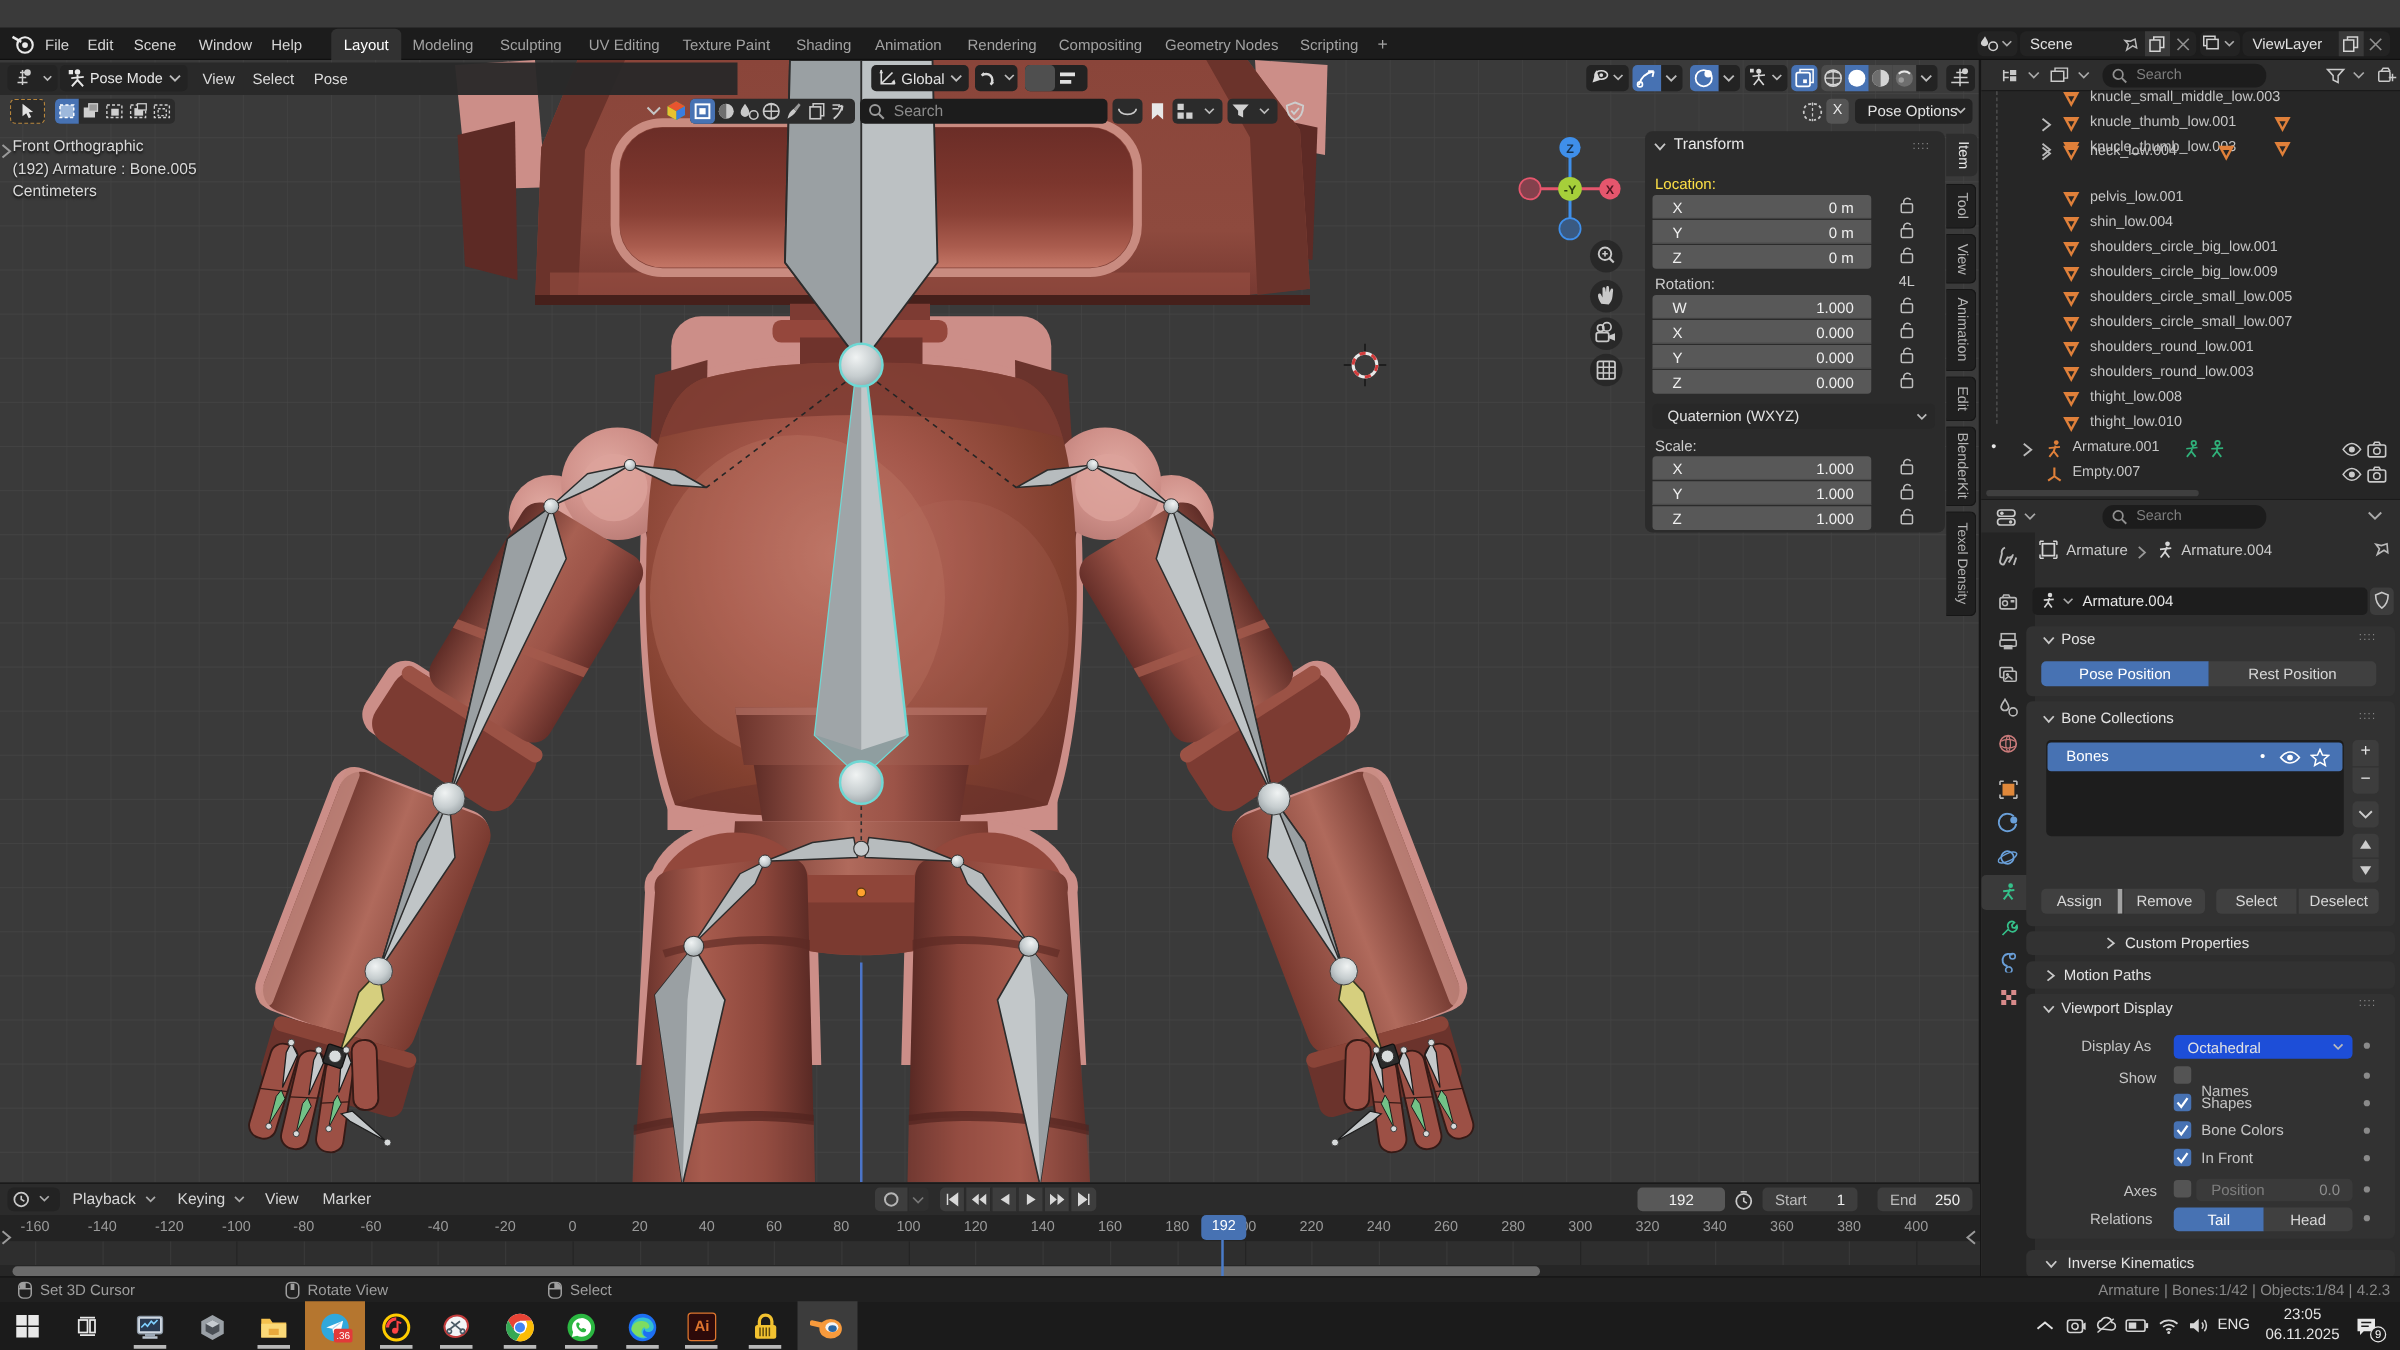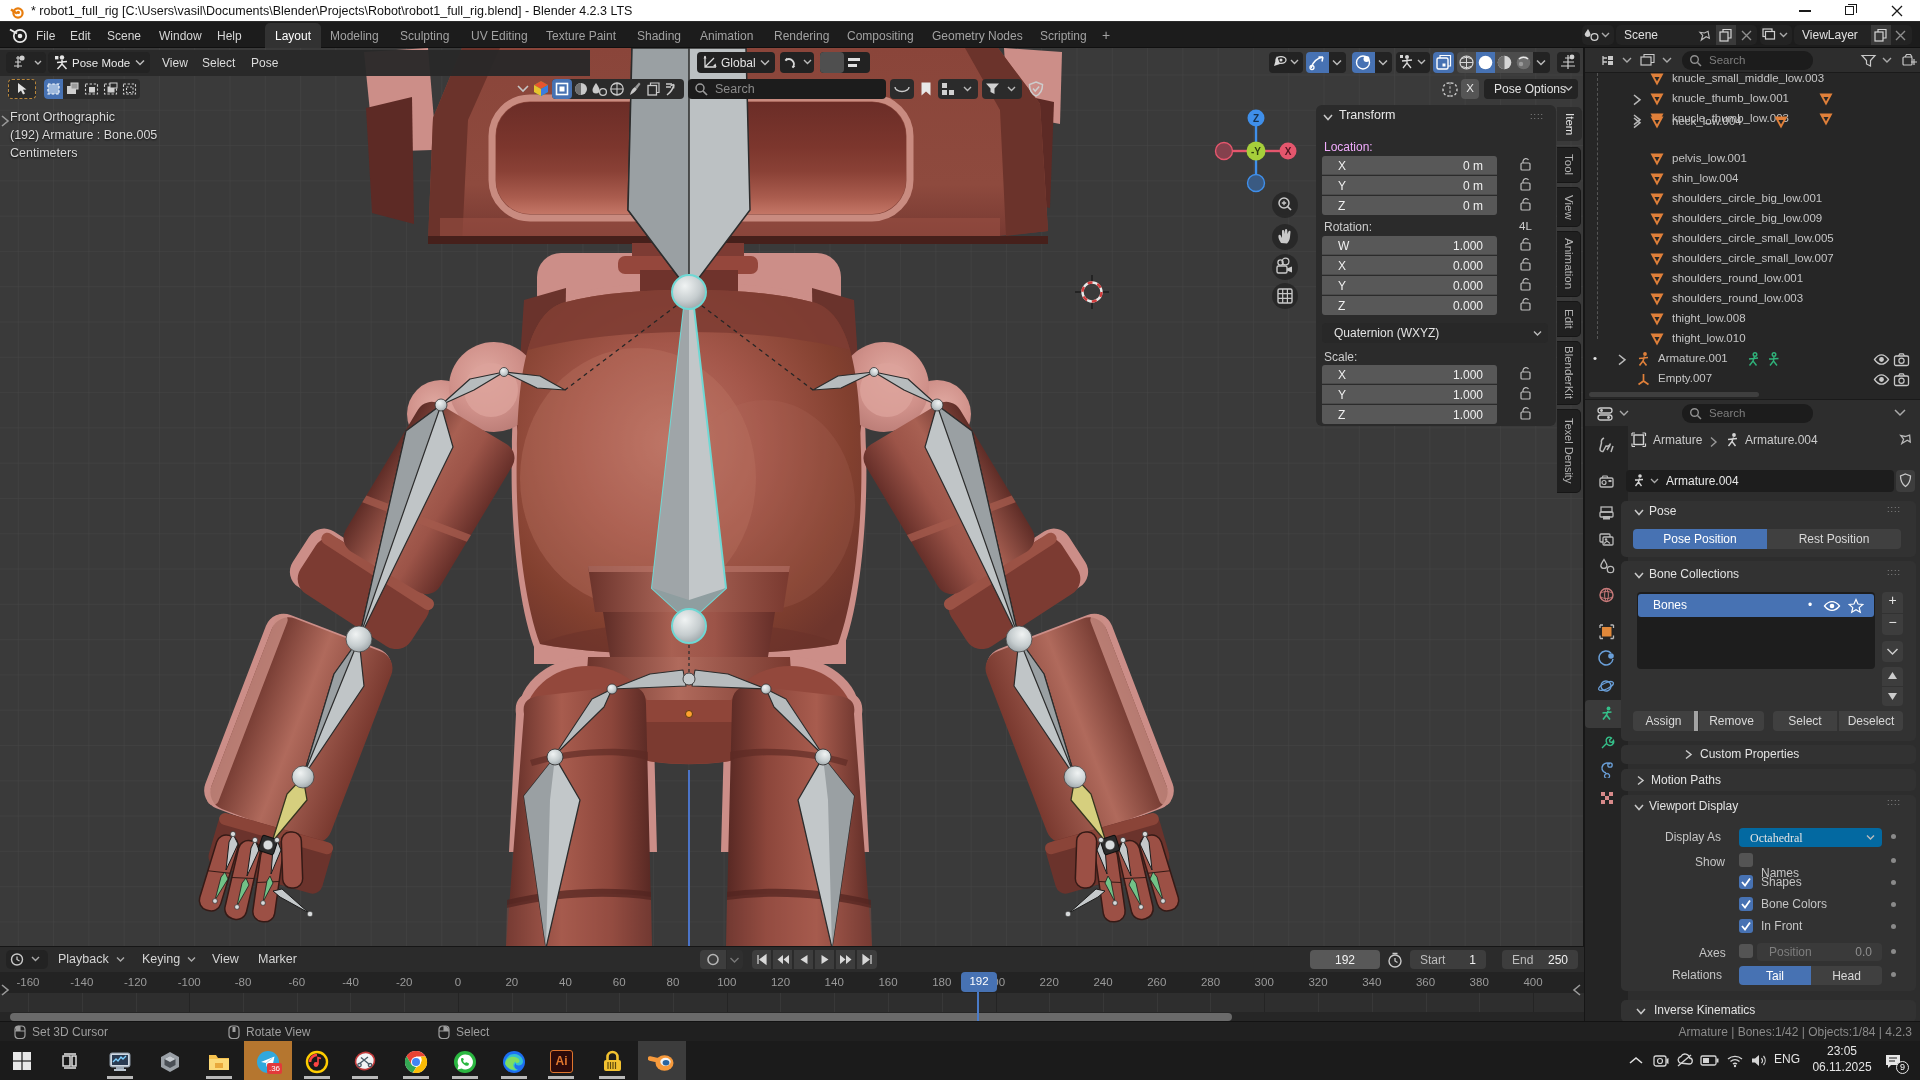--- a/index.html
+++ b/index.html
@@ -8,34 +8,20 @@
   #root { position:absolute; top:0; left:0; width:1920px; height:1080px;
     font-family:"Liberation Sans", sans-serif; color:#cfcfcf; overflow:hidden; background:#3a3a3a; }
   .abs { position:absolute; }
   .pill { background:#232323; border-radius:5px; }
   svg { display:block; }
 </style>
 </head>
 <body>
 <div id="root">
 
-  <div class="abs" style="left:0;top:0;width:1920px;height:22px;background:#ffffff;border-bottom:1px solid #2a2a2a;">
-    <svg class="abs" style="left:8px;top:3px;" width="17" height="17" viewBox="0 0 17 17">
-      <path d="M3 6.5 L9 10.5" stroke="#e87d0d" stroke-width="2.4"></path>
-      <circle cx="10" cy="10" r="4.6" fill="none" stroke="#e87d0d" stroke-width="2.2"></circle>
-      <circle cx="10.3" cy="9.4" r="1.7" fill="#e87d0d"></circle>
-    </svg>
-    <div class="abs" style="left:31px;top:4px;font-size:12.5px;color:#111111;">* robot1_full_rig [C:\Users\vasil\Documents\Blender\Projects\Robot\robot1_full_rig.blend] - Blender 4.2.3 LTS</div>
-    <div class="abs" style="left:1799px;top:10px;width:12px;height:1.5px;background:#1a1a1a;"></div>
-    <div class="abs" style="left:1845px;top:6px;width:9px;height:9px;border:1.3px solid #1a1a1a;background:#fff;"></div>
-    <div class="abs" style="left:1848px;top:3.5px;width:9px;height:9px;border-top:1.3px solid #1a1a1a;border-right:1.3px solid #1a1a1a;"></div>
-    <svg class="abs" style="left:1891px;top:5px;" width="12" height="12">
-        <path d="M1 1 L11 11 M11 1 L1 11" stroke="#1a1a1a" stroke-width="1.3"></path>
-      </svg>
-  </div>
 
   <div class="abs" style="left:0;top:22px;width:1920px;height:26px;background:#1c1c1c;border-bottom:1px solid #101010;">
     <svg class="abs" style="left:9px;top:4px;" width="20" height="18" viewBox="0 0 20 18">
       <circle cx="11" cy="10" r="6.2" fill="none" stroke="#e9e9e9" stroke-width="1.7"></circle>
       <circle cx="11" cy="10" r="2.3" fill="#e9e9e9"></circle>
       <path d="M1 3.5 L8 7.5" stroke="#e9e9e9" stroke-width="2"></path>
     </svg>
     <div class="abs" style="left:36px;top:7px;font-size:12px;color:#d6d6d6;">File</div>
     <div class="abs" style="left:70px;top:7px;font-size:12px;color:#d6d6d6;">Edit</div>
     <div class="abs" style="left:107px;top:7px;font-size:12px;color:#d6d6d6;">Scene</div>
@@ -651,21 +637,21 @@
           <path d="M10.7 6 L10.7 20 M15.4 6 L15.4 20 M6 10.7 L20 10.7 M6 15.4 L20 15.4" stroke="#c9c9c9" stroke-width="1.2"></path>
         </svg>
     </div>
 
     <div class="abs" style="left:1316px;top:57px;width:240px;height:321px;background:rgba(42,42,42,0.97);border-radius:6px;"></div>
     <svg class="abs" style="left:1322px;top:63px;" width="12" height="12">
         <path d="M2 4 l4 4.5 4-4.5" stroke="#c9c9c9" stroke-width="1.5" fill="none"></path>
       </svg>
     <div class="abs" style="left:1339px;top:60px;font-size:12.5px;color:#e8e8e8;">Transform</div>
     <div class="abs" style="left:1530px;top:63px;width:16px;height:10px;color:#8a8a8a;font-size:9px;letter-spacing:1px;">::::</div>
-    <div class="abs" style="left:1324px;top:92px;font-size:12px;color:#f0abfc;">Location:</div>
+    <div class="abs" style="left:1324px;top:92px;font-size:12px;color:#fde047;">Location:</div>
     <div class="abs" style="left:1322px;top:108px;width:175px;height:19px;background:#585858;border-radius:3px 3px 0 0;border-bottom:1px solid #4a4a4a;">
         <span class="abs" style="left:16px;top:2.5px;font-size:12px;color:#f0f0f0;">X</span>
         <span class="abs" style="right:14px;top:2.5px;font-size:12px;color:#f0f0f0;">0 m</span>
       </div>
     <div class="abs" style="left:1322px;top:128px;width:175px;height:19px;background:#585858;border-bottom:1px solid #4a4a4a;">
         <span class="abs" style="left:16px;top:2.5px;font-size:12px;color:#f0f0f0;">Y</span>
         <span class="abs" style="right:14px;top:2.5px;font-size:12px;color:#f0f0f0;">0 m</span>
       </div>
     <div class="abs" style="left:1322px;top:148px;width:175px;height:19px;background:#585858;border-radius:0 0 3px 3px;">
         <span class="abs" style="left:16px;top:2.5px;font-size:12px;color:#f0f0f0;">Z</span>
@@ -1118,21 +1104,21 @@
 
     </div>
 
     <div class="abs" style="left:36px;top:395px;width:295px;height:196px;background:#323232;border-radius:5px;"></div>
     <svg class="abs" style="left:48px;top:401px;" width="12" height="12">
         <path d="M2 4 l4 4.5 4-4.5" stroke="#c9c9c9" stroke-width="1.5" fill="none"></path>
       </svg>
     <span class="abs" style="left:64px;top:399px;color:#e3e3e3;">Viewport Display</span>
     <span class="abs" style="left:302px;top:397px;color:#8a8a8a;font-size:9px;letter-spacing:1px;">::::</span>
     <span class="abs" style="left:80px;top:430px;color:#c5c5c5;">Display As</span>
-    <div class="abs" style="left:154px;top:428px;width:143px;height:19px;background:#0369a1;border-radius:4px;font-family:Liberation Serif, serif;">
+    <div class="abs" style="left:154px;top:428px;width:143px;height:19px;background:#1d4ed8;border-radius:4px;">
       <span class="abs" style="left:11px;top:2.5px;color:#e3e3e3;">Octahedral</span>
       <svg class="abs" style="left:126px;top:6px;" width="12" height="8">
           <path d="M2 1.5 l3.5 3.5 3.5-3.5" stroke="#bbb" stroke-width="1.4" fill="none"></path>
         </svg>
     </div>
     <span class="abs" style="left:110px;top:455px;color:#c5c5c5;">Show</span>
     <div class="abs" style="left:154px;top:453px;width:14px;height:14px;background:#545454;border-radius:3px;"></div>
     <span class="abs" style="left:176px;top:453px;color:#c5c5c5;margin-top:13px;">Names</span>
     <div class="abs" style="left:154px;top:475px;width:14px;height:14px;background:#4772b3;border-radius:3px;">
         <svg width="14" height="14">

